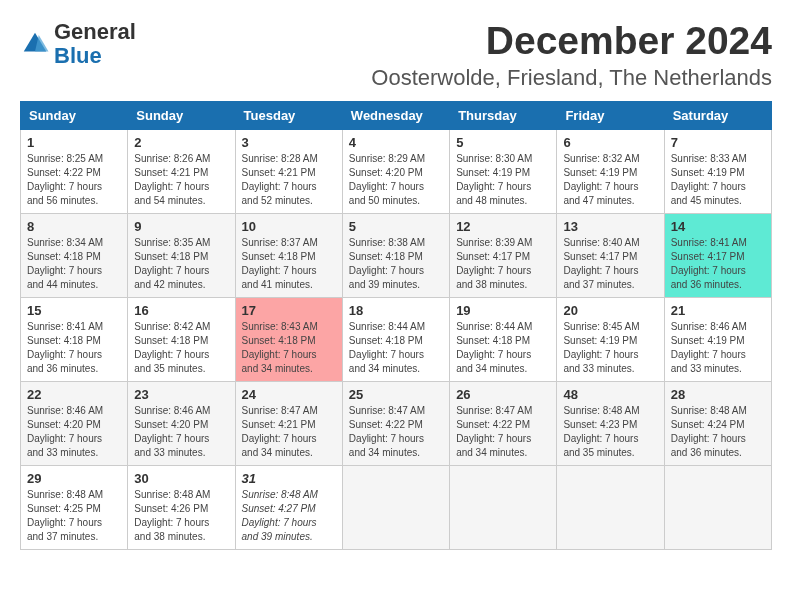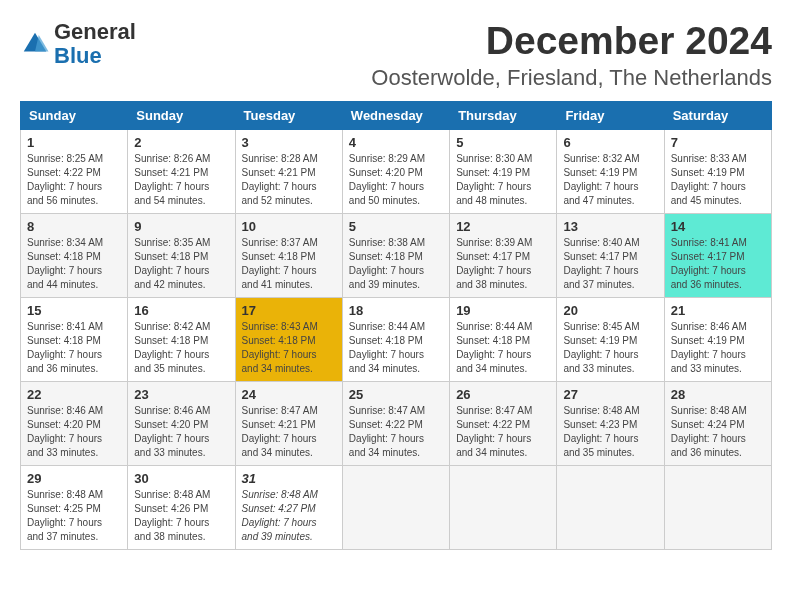--- a/index.html
+++ b/index.html
@@ -187,21 +187,21 @@
       </tr>
       <tr style="background: rgb(255, 255, 255);">
         <td style="background: rgb(255, 255, 255);">
           <span class="day-number">15</span>
           <div class="day-info">Sunrise: 8:41 AM<br>Sunset: 4:18 PM<br>Daylight: 7 hours and 36 minutes.</div>
         </td>
         <td style="background: rgb(255, 255, 255);">
           <span class="day-number">16</span>
           <div class="day-info">Sunrise: 8:42 AM<br>Sunset: 4:18 PM<br>Daylight: 7 hours and 35 minutes.</div>
         </td>
-        <td style="background: #eab308;">
+        <td style="background: #fca5a5;">
           <span class="day-number">17</span>
           <div class="day-info">Sunrise: 8:43 AM<br>Sunset: 4:18 PM<br>Daylight: 7 hours and 34 minutes.</div>
         </td>
         <td style="background: rgb(255, 255, 255); margin-left: 21px;">
           <span class="day-number">18</span>
           <div class="day-info">Sunrise: 8:44 AM<br>Sunset: 4:18 PM<br>Daylight: 7 hours and 34 minutes.</div>
         </td>
         <td style="background: rgb(255, 255, 255);">
           <span class="day-number">19</span>
           <div class="day-info">Sunrise: 8:44 AM<br>Sunset: 4:18 PM<br>Daylight: 7 hours and 34 minutes.</div>
@@ -230,21 +230,21 @@
         </td>
         <td style="background: rgb(245, 245, 245);">
           <span class="day-number">25</span>
           <div class="day-info">Sunrise: 8:47 AM<br>Sunset: 4:22 PM<br>Daylight: 7 hours and 34 minutes.</div>
         </td>
         <td style="background: rgb(245, 245, 245);">
           <span class="day-number">26</span>
           <div class="day-info">Sunrise: 8:47 AM<br>Sunset: 4:22 PM<br>Daylight: 7 hours and 34 minutes.</div>
         </td>
         <td style="background: rgb(245, 245, 245);">
-          <span class="day-number">27</span>
+          <span class="day-number">48</span>
           <div class="day-info">Sunrise: 8:48 AM<br>Sunset: 4:23 PM<br>Daylight: 7 hours and 35 minutes.</div>
         </td>
         <td style="background: rgb(245, 245, 245);">
           <span class="day-number">28</span>
           <div class="day-info">Sunrise: 8:48 AM<br>Sunset: 4:24 PM<br>Daylight: 7 hours and 36 minutes.</div>
         </td>
       </tr>
       <tr style="background: rgb(255, 255, 255);">
         <td style="background: rgb(255, 255, 255);">
           <span class="day-number">29</span>

